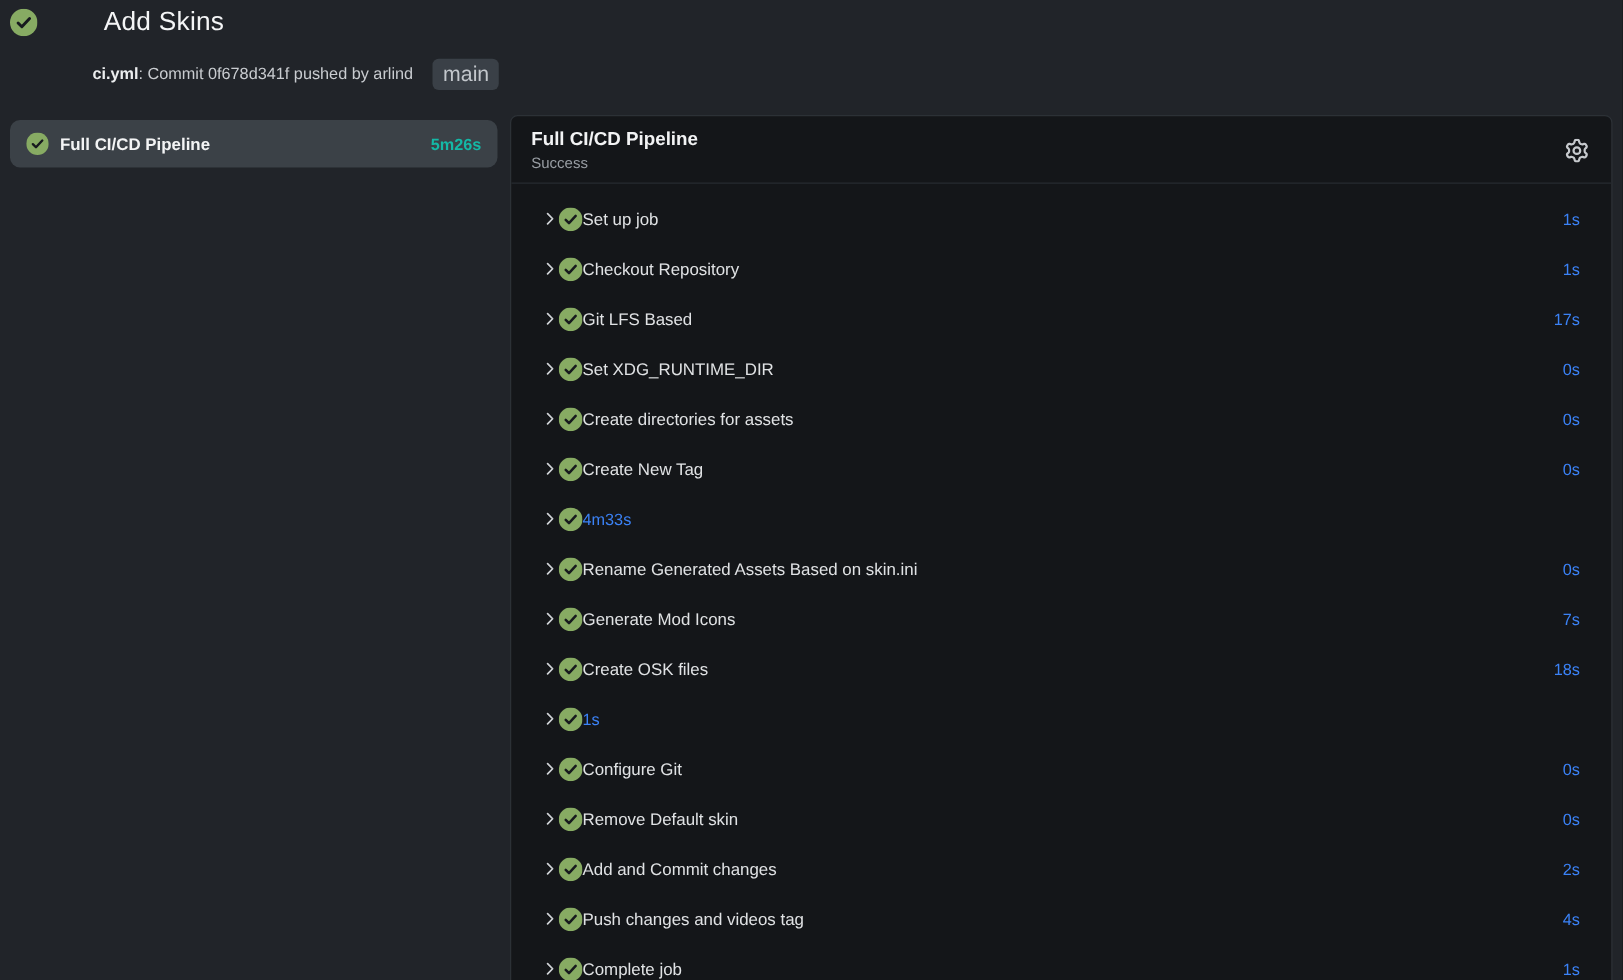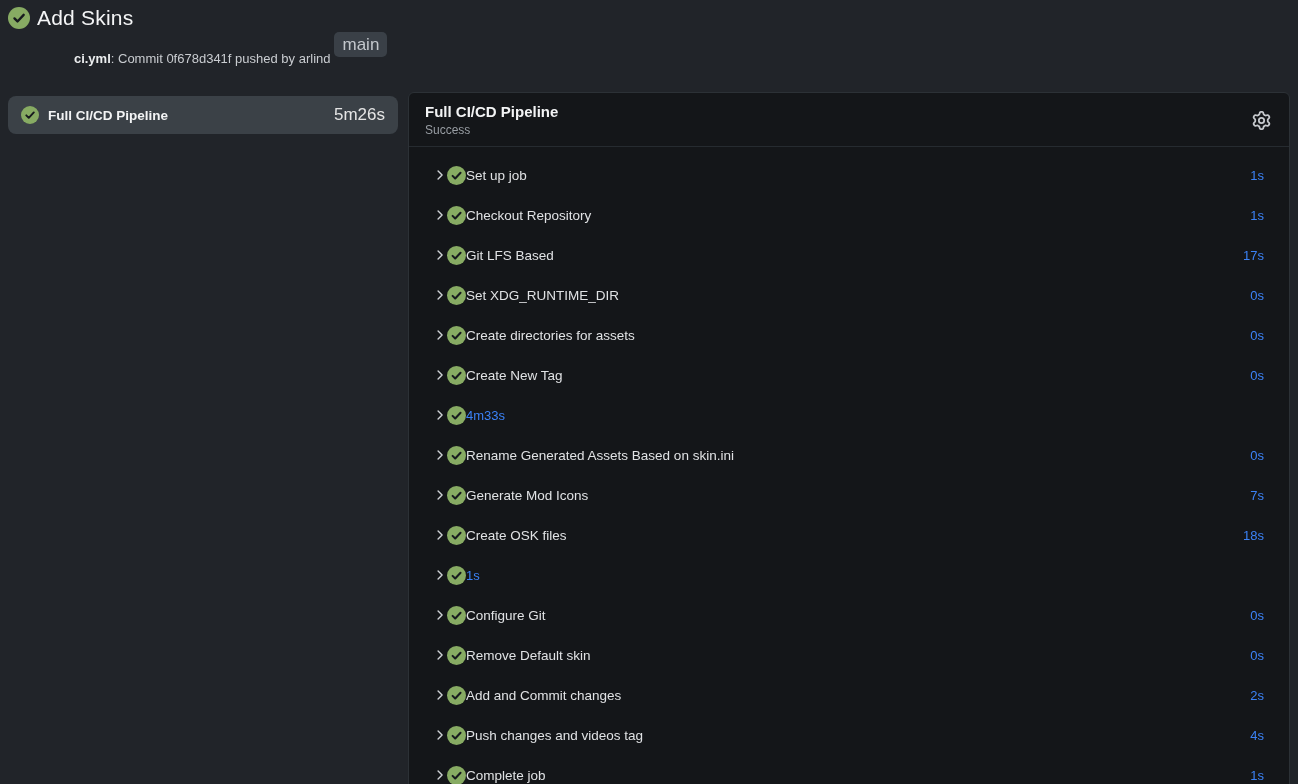--- a/index.html
+++ b/index.html
@@ -7,44 +7,44 @@
   body {
     background:#212429;
     font-family:"Liberation Sans", sans-serif;
     color:#e6e8ea;
     -webkit-font-smoothing:antialiased;
   }
 
   
   .page-header { padding:6px 10px 6px 8px; }
   .title-row { display:flex; align-items:center; gap:7px; }
-  .run-title { font-size:21px; font-weight:500; color:#f4f5f6; letter-spacing:.2px; }
+  .run-title { font-size:21px; font-weight:500; color:#f4f5f6; letter-spacing:.2px;margin-left:46px; }
   .subtitle-row {
     margin-left:37px; margin-top:2px; font-size:13px; color:#c9ccd0;
-    display:flex; align-items:flex-start; gap:4px; line-height:18px;
+    display:flex; align-items:center; gap:16px; line-height:18px;
   }
   .subtitle-text { white-space:pre-wrap; }
   .wf-file { font-weight:700; color:#eceeef; }
   .subtitle-link { color:#c9ccd0; text-decoration:none; }
   .branch-badge {
     background:#3a4047; color:#c3c7cc; font-size:17px; line-height:1;
     padding:4px 8px; border-radius:5px; display:inline-block; cursor:pointer;
   }
 
   
   .main { display:flex; gap:10px; padding:0 8px; align-items:flex-start; }
 
   
   .jobs-col { width:390px; flex:none; padding-top:4px; }
   .job-card {
     background:#3b4147; border-radius:8px; height:38px;
     display:flex; align-items:center; gap:9px; padding:0 13px; cursor:pointer;
   }
   .job-name { flex:1; font-weight:700; font-size:13.5px; color:#f3f4f5; }
-  .job-duration { font-weight:400; font-size:17px; color:#e5e5e5; }
+  .job-duration { font-weight:700; font-size:13px; color:#14b8a6; }
 
   
   .run-panel {
     flex:1; background:#141619; border:1px solid #2c3136; border-radius:6px;
     height:717px; display:flex; flex-direction:column; overflow:hidden;
   }
   .panel-header {
     display:flex; align-items:center;
     padding:10px 14px 9px 16px; border-bottom:1px solid #262b30; flex:none;
   }

